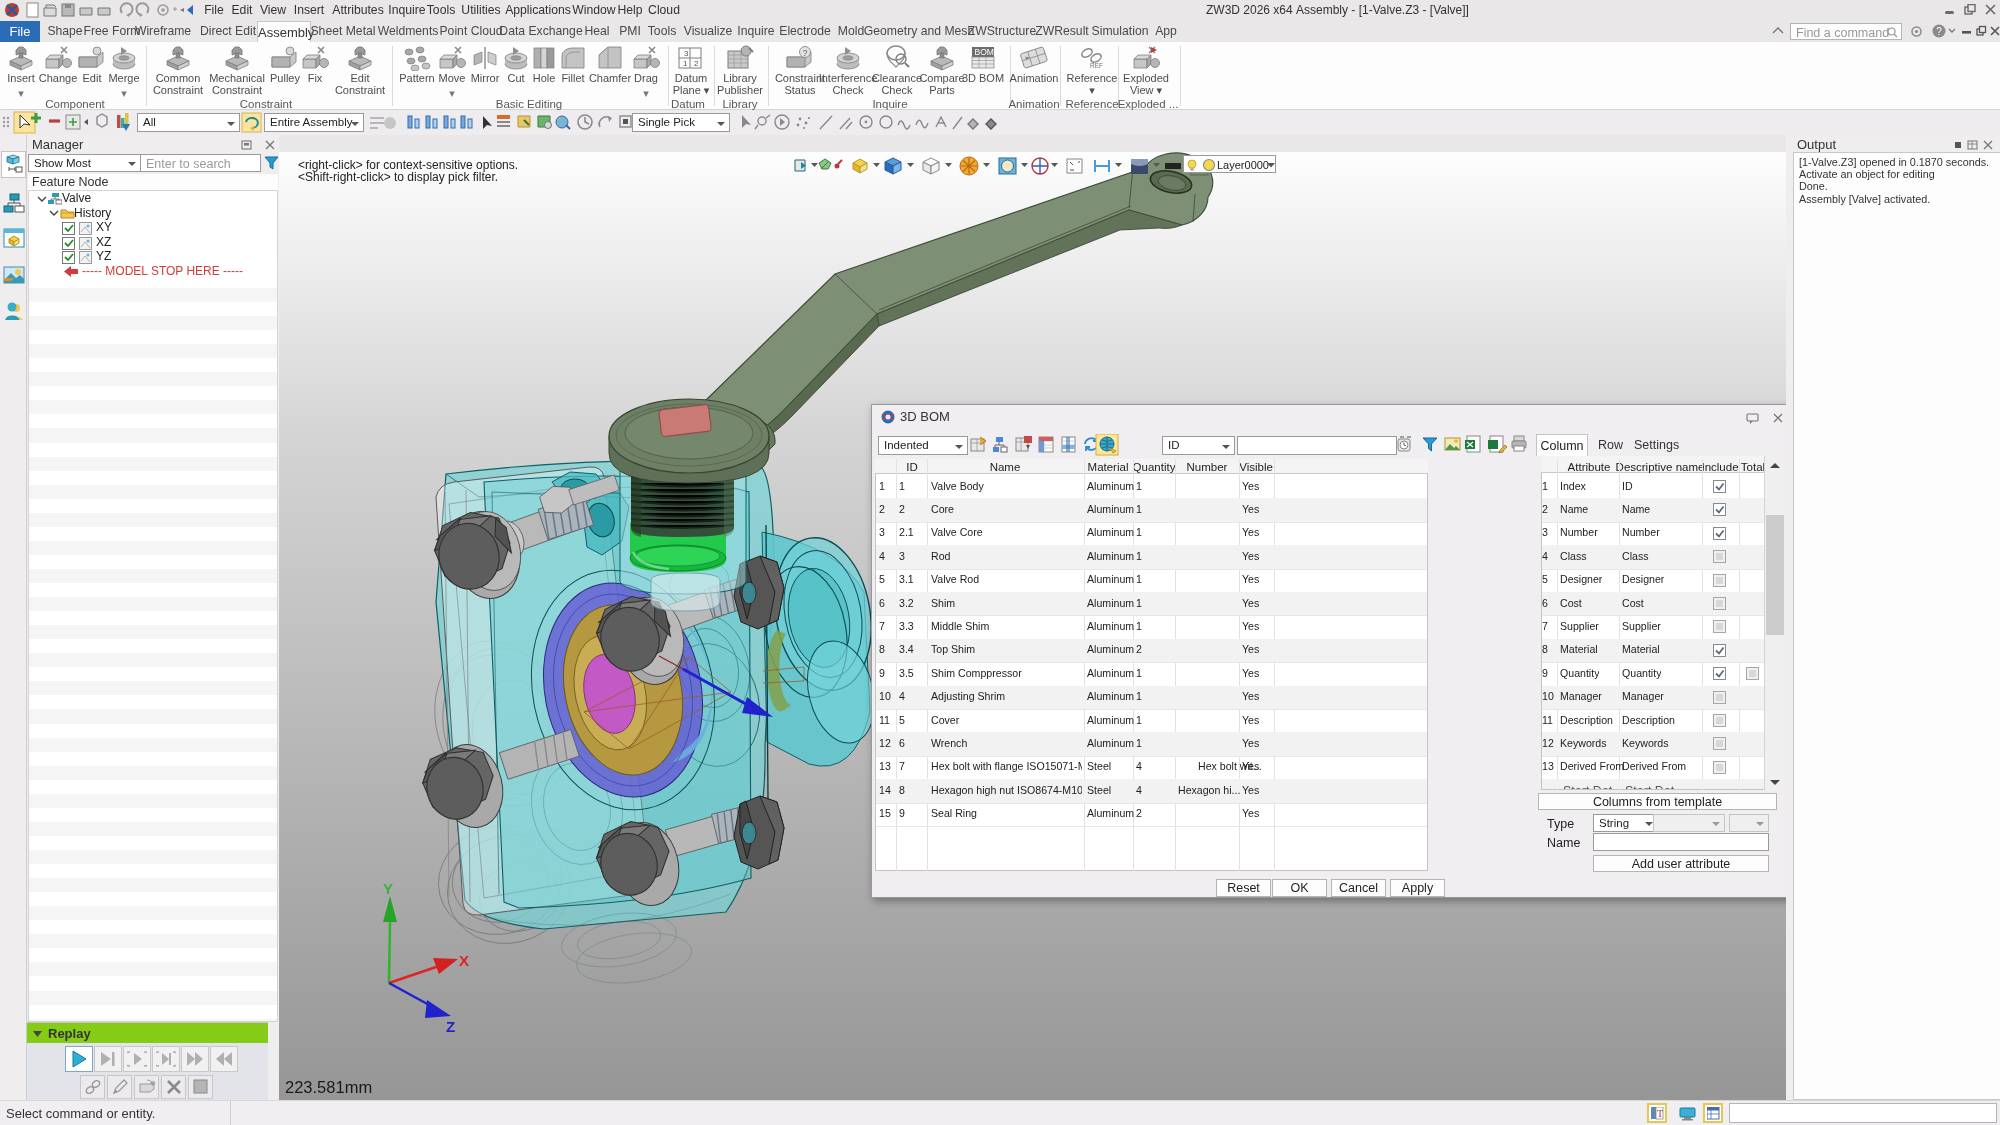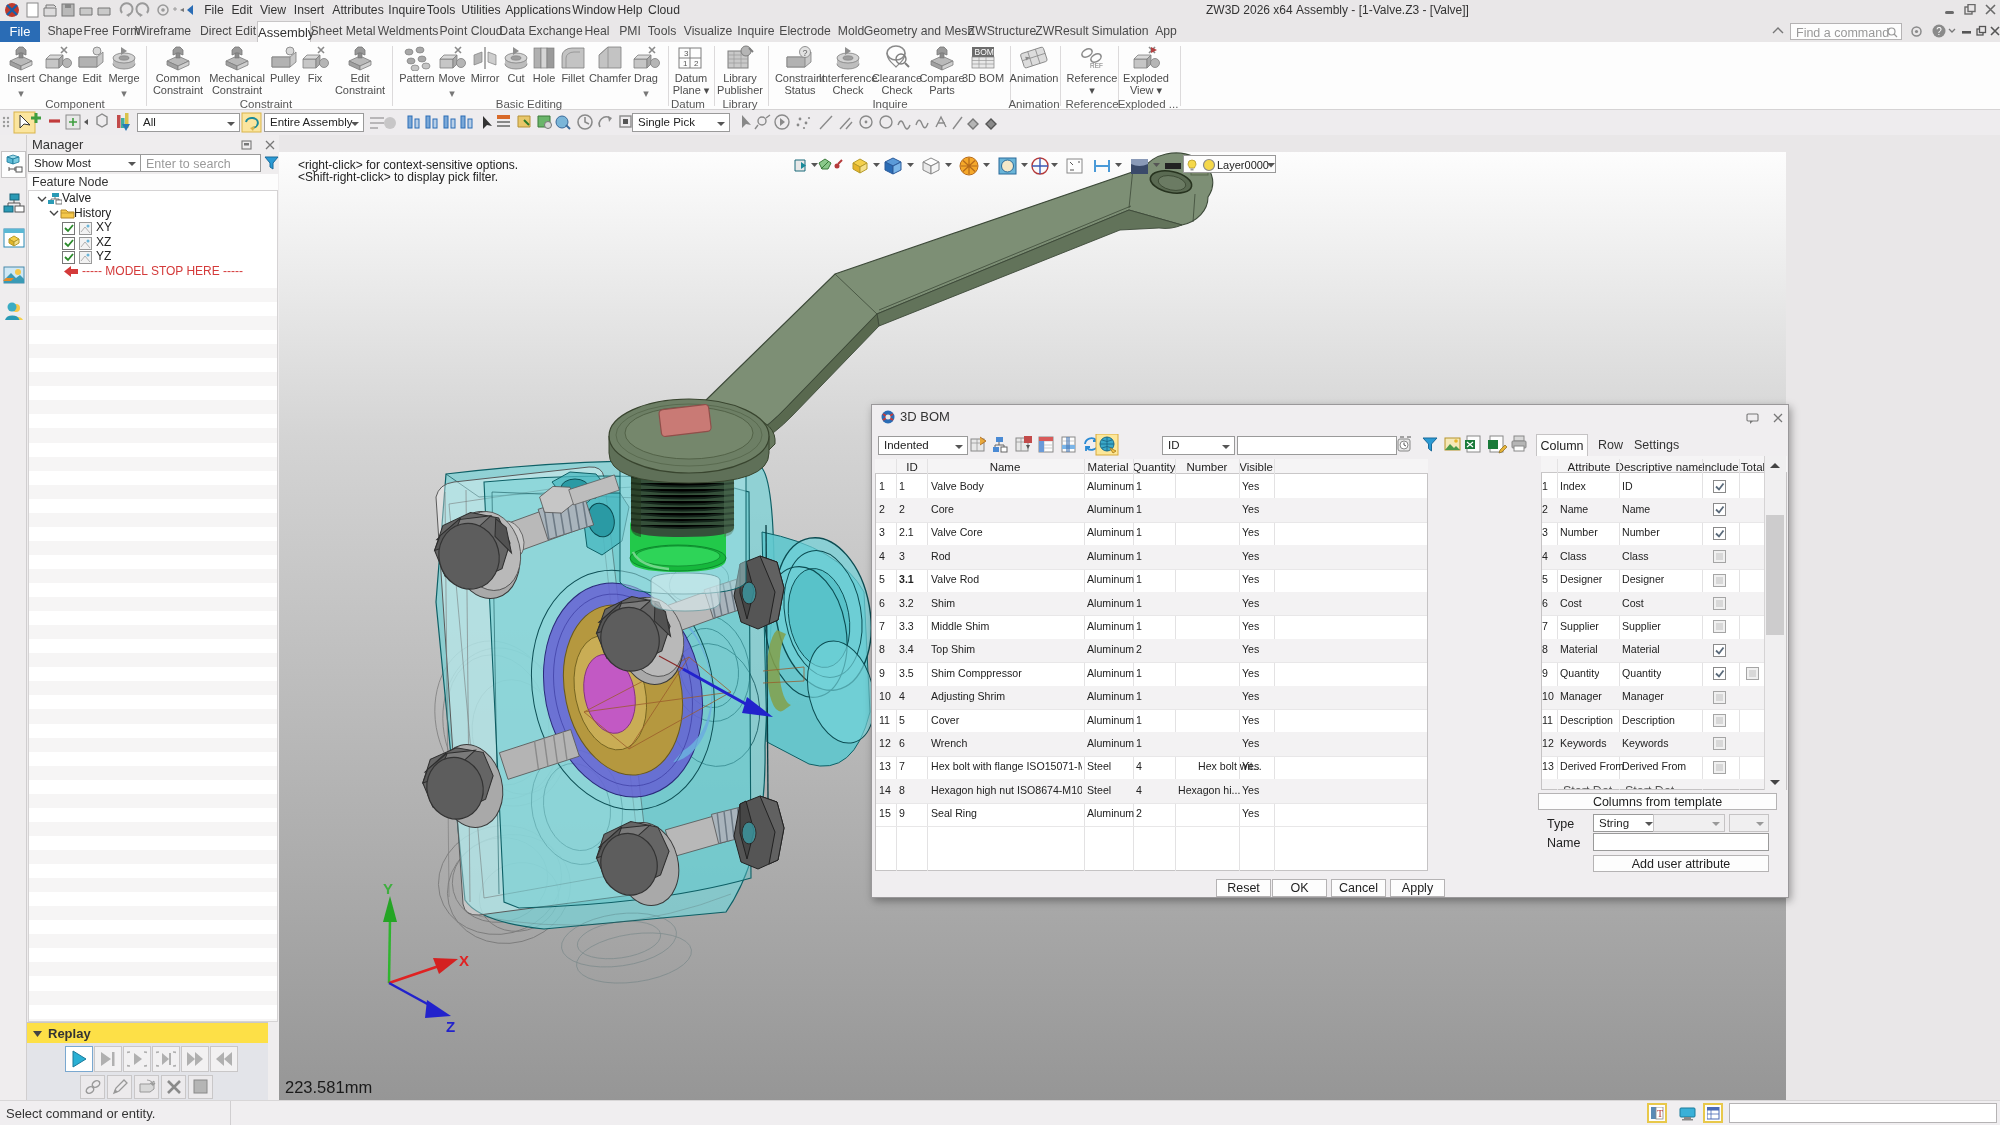--- a/index.html
+++ b/index.html
@@ -537,21 +537,21 @@
           <rect x="0.5" y="0.5" width="12" height="12" fill="#f2f2f2" stroke="#999"></rect>
           <path d="M2 10 l4 -5 5 6" stroke="#b0b0b0" fill="none"></path>
           <circle cx="9" cy="4" r="1.5" fill="#6ab5d8"></circle>
         </svg>
       <div class="cell" style="left:67px;top:58px;">YZ</div>
       <svg class="abs" style="left:34px;top:74px" width="16" height="13">
           <path d="M15 4 h-7 v-3 l-7 5.5 7 5.5 v-3 h7z" fill="#d43a3a"></path>
         </svg>
       <div class="cell" style="left:53px;top:73px;color:#d43a3a;">----- MODEL STOP HERE -----</div>
     </div>
-    <div class="abs" style="left:0px;top:887px;width:241px;height:78px;background:#fde047;border-top:1px solid #c9c7c8;">
+    <div class="abs" style="left:0px;top:887px;width:241px;height:78px;background:#84cc16;border-top:1px solid #c9c7c8;">
       <svg class="abs" style="left:6px;top:7px" width="10" height="8">
           <path d="M0 1 h9 l-4.5 6z" fill="#444"></path>
         </svg>
       <div class="abs" style="left:21px;top:3px;font-weight:bold;font-size:13px;color:#333;">Replay</div>
       <div class="abs" style="left:0px;top:20px;width:241px;height:58px;background:#e3e4e9;"></div>
       <div class="abs" style="left:38px;top:23px;width:28px;height:26px;background:#fff;border:1px solid #7aa8d0;"></div>
       <svg class="abs" style="left:44px;top:27px" width="18" height="18">
           <path d="M2 1 l13 8 -13 8z" fill="#2ab0d4" stroke="#1a7a9a"></path>
         </svg>
       <div class="abs" style="left:67px;top:23px;width:28px;height:26px;background:#f2f1f2;border:1px solid #c9c7c8;"></div>
@@ -1028,21 +1028,21 @@
       <div class="abs" style="left:4px;top:140.2px;width:551px;height:23.4px;background:#f3f2f3;"></div>
       <div class="abs" style="left:4px;top:163.6px;width:551px;height:1px;background:#e8e7e8;"></div>
       <div class="cell" style="left:7px;top:144.7px;font-size:10.6px;">4</div>
       <div class="cell" style="left:27px;top:144.7px;font-size:10.6px;">3</div>
       <div class="cell" style="left:59px;top:144.7px;width:151px;font-size:10.6px;">Rod</div>
       <div class="cell" style="left:215px;top:144.7px;font-size:10.6px;">Aluminum</div>
       <div class="cell" style="left:264px;top:144.7px;font-size:10.6px;">1</div>
       <div class="cell" style="left:370px;top:144.7px;font-size:10.6px;">Yes</div>
       <div class="abs" style="left:4px;top:187.0px;width:551px;height:1px;background:#e8e7e8;"></div>
       <div class="cell" style="left:7px;top:168.1px;font-size:10.6px;">5</div>
-      <div class="cell" style="left:27px;top:168.1px;font-size:10.6px;font-weight:bold;">3.1</div>
+      <div class="cell" style="left:27px;top:168.1px;font-size:10.6px;">3.1</div>
       <div class="cell" style="left:59px;top:168.1px;width:151px;font-size:10.6px;">Valve Rod</div>
       <div class="cell" style="left:215px;top:168.1px;font-size:10.6px;">Aluminum</div>
       <div class="cell" style="left:264px;top:168.1px;font-size:10.6px;">1</div>
       <div class="cell" style="left:370px;top:168.1px;font-size:10.6px;">Yes</div>
       <div class="abs" style="left:4px;top:187.0px;width:551px;height:23.4px;background:#f3f2f3;"></div>
       <div class="abs" style="left:4px;top:210.4px;width:551px;height:1px;background:#e8e7e8;"></div>
       <div class="cell" style="left:7px;top:191.5px;font-size:10.6px;">6</div>
       <div class="cell" style="left:27px;top:191.5px;font-size:10.6px;">3.2</div>
       <div class="cell" style="left:59px;top:191.5px;width:151px;font-size:10.6px;">Shim</div>
       <div class="cell" style="left:215px;top:191.5px;font-size:10.6px;">Aluminum</div>
@@ -1267,20 +1267,32 @@
       <div class="abs" style="left:675px;top:431px;font-size:12.5px;color:#222;">Name</div>
       <div class="abs" style="left:721px;top:428px;width:176px;height:18px;background:#fff;border:1px solid #9a9a9a;"></div>
       <div class="abs" style="left:721px;top:450px;width:176px;height:17px;background:#fdfdfd;border:1px solid #b5b3b4;text-align:center;font-size:12.5px;color:#222;line-height:16px;">Add user attribute</div>
       <div class="abs" style="left:344px;top:474px;width:55px;height:18px;background:#fdfdfd;border:1px solid #b5b3b4;text-align:center;font-size:12.5px;color:#222;line-height:17px;">Reset</div>
       <div class="abs" style="left:400px;top:474px;width:55px;height:18px;background:#fdfdfd;border:1px solid #b5b3b4;text-align:center;font-size:12.5px;color:#222;line-height:17px;">OK</div>
       <div class="abs" style="left:459px;top:474px;width:55px;height:18px;background:#fdfdfd;border:1px solid #b5b3b4;text-align:center;font-size:12.5px;color:#222;line-height:17px;">Cancel</div>
       <div class="abs" style="left:518px;top:474px;width:55px;height:18px;background:#fdfdfd;border:1px solid #b5b3b4;text-align:center;font-size:12.5px;color:#222;line-height:17px;">Apply</div>
     </div>
   </div>
 
+  <div id="output">
+    <div class="abs" style="left:11px;top:2px;font-size:13px;color:#333;">Output</div>
+    <svg class="abs" style="left:168px;top:5px" width="40" height="10">
+        <rect x="1" y="2" width="6" height="6" fill="#555"></rect>
+        <rect x="14" y="1" width="9" height="8" fill="none" stroke="#777"></rect>
+        <path d="M14 4 h9 M18 1 v8" stroke="#777" stroke-width="0.8"></path>
+        <path d="M30 1 l8 8 M38 1 l-8 8" stroke="#777" stroke-width="1.3"></path>
+      </svg>
+    <div class="abs" style="left:7px;top:17px;width:207px;height:948px;background:#fdfdfd;border:1px solid #c9c7c8;border-right:none;">
+      <div class="abs" style="left:5px;top:3px;font-size:10.8px;color:#333;line-height:12.2px;white-space:nowrap;">[1-Valve.Z3] opened in 0.1870 seconds.<br>Activate an object for editing<br>Done.<br>Assembly [Valve] activated.</div>
+    </div>
+  </div>
   <div id="statusbar">
     <div style="position:absolute;left:6px;top:5px;">Select command or entity.</div>
     <div class="abs" style="left:230px;top:0px;width:1px;height:25px;background:#d0ced0;"></div>
     <div class="abs" style="left:1647px;top:2px;width:20px;height:20px;border:2px solid #e8c84a;background:#fdfdfd;"></div>
     <svg class="abs" style="left:1651px;top:6px" width="13" height="13">
         <rect x="0" y="0" width="5" height="12" fill="#5a8ab5"></rect>
         <rect x="5" y="0" width="7" height="12" fill="#fff" stroke="#888" stroke-width="0.8"></rect>
         <text x="6" y="10" font-size="10" fill="#b53a3a" font-family="Liberation Serif">T</text>
       </svg>
     <svg class="abs" style="left:1679px;top:6px" width="18" height="14">

